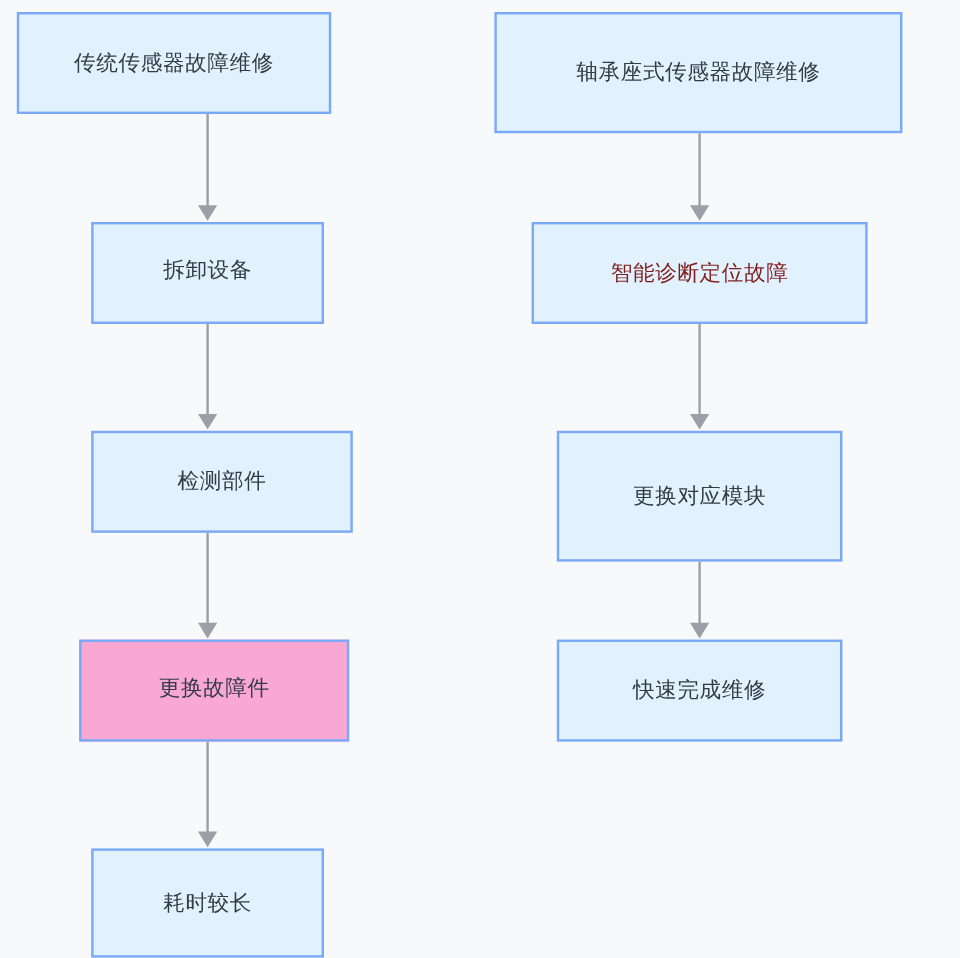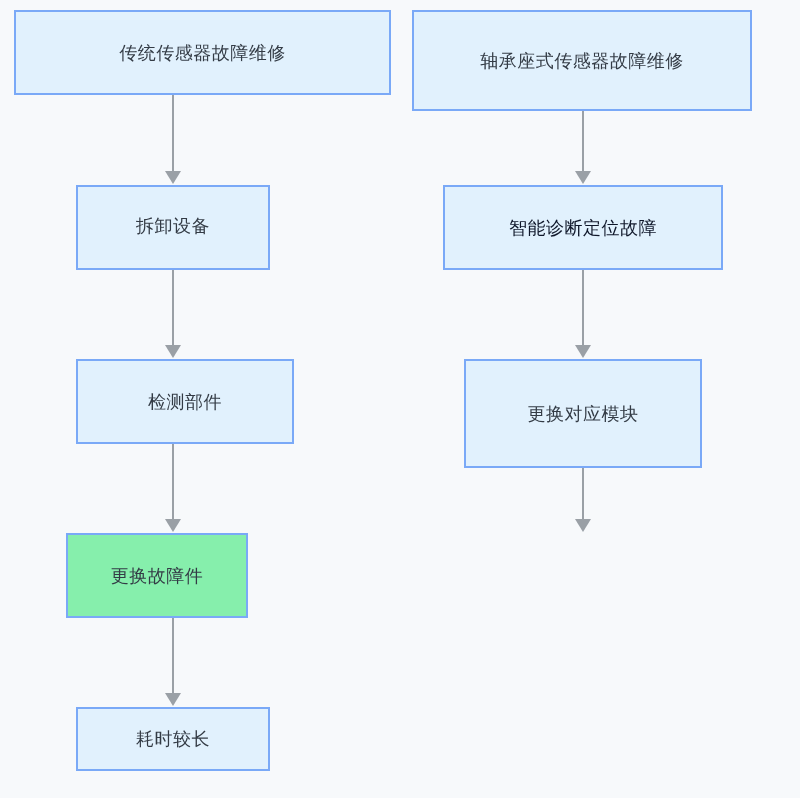--- a/index.html
+++ b/index.html
@@ -71,49 +71,52 @@
       <polygon class="conn-head" points="4,75 20,75 12,88" fill="#9aa0a6"></polygon>
     </svg>
     <svg class="connector" width="24" height="89" style="left: 161px; top: 444px;">
       <line class="conn-line" x1="12" y1="0" x2="12" y2="76" stroke="#9aa0a6"></line>
       <polygon class="conn-head" points="4,75 20,75 12,88" fill="#9aa0a6"></polygon>
     </svg>
     <svg class="connector" width="24" height="89" style="left: 161px; top: 618px;">
       <line class="conn-line" x1="12" y1="0" x2="12" y2="76" stroke="#9aa0a6"></line>
       <polygon class="conn-head" points="4,75 20,75 12,88" fill="#9aa0a6"></polygon>
     </svg>
-    <div class="node" style="left: 14px; top: 10px; width: 377px; height: 85px; background: rgb(225, 241, 253); border-color: rgb(122, 169, 247);">
+    <div class="node" style="left: 14px; top: 10px; width: 262px; height: 85px; background: rgb(225, 241, 253); border-color: rgb(122, 169, 247);">
       <span class="node-label" style="color: rgb(51, 59, 69);">传统传感器故障维修</span>
     </div>
     <div class="node" style="left: 76px; top: 185px; width: 194px; height: 85px; background: rgb(225, 241, 253); border-color: rgb(122, 169, 247); font-family: Liberation Mono, monospace;">
       <span class="node-label" style="color: rgb(51, 59, 69);">拆卸设备</span>
     </div>
     <div class="node" style="left: 76px; top: 359px; width: 218px; height: 85px; background: rgb(225, 241, 253); border-color: rgb(122, 169, 247);">
       <span class="node-label" style="color: rgb(51, 59, 69);">检测部件</span>
     </div>
-    <div class="node" style="left: 66px; top: 533px; width: 182px; height: 85px; background: #86efac; border-color: rgb(122, 169, 247);">
+    <div class="node" style="left: 66px; top: 533px; width: 225px; height: 85px; background: #f9a8d4; border-color: rgb(122, 169, 247); font-family: Liberation Mono, monospace;">
       <span class="node-label" style="color: rgb(51, 59, 69);">更换故障件</span>
     </div>
-    <div class="node" style="left: 76px; top: 707px; width: 194px; height: 64px; background: rgb(225, 241, 253); border-color: rgb(122, 169, 247); text-align: right;">
+    <div class="node" style="left: 76px; top: 707px; width: 194px; height: 91px; background: rgb(225, 241, 253); border-color: rgb(122, 169, 247); text-align: right;">
       <span class="node-label" style="color: rgb(51, 59, 69);">耗时较长</span>
     </div>
     <svg class="connector" width="24" height="90" style="left: 571px; top: 95px;">
       <line class="conn-line" x1="12" y1="0" x2="12" y2="77" stroke="#9aa0a6"></line>
       <polygon class="conn-head" points="4,76 20,76 12,89" fill="#9aa0a6"></polygon>
     </svg>
     <svg class="connector" width="24" height="89" style="left: 571px; top: 270px;">
       <line class="conn-line" x1="12" y1="0" x2="12" y2="76" stroke="#9aa0a6"></line>
       <polygon class="conn-head" points="4,75 20,75 12,88" fill="#9aa0a6"></polygon>
     </svg>
     <svg class="connector" width="24" height="89" style="left: 571px; top: 444px;">
       <line class="conn-line" x1="12" y1="0" x2="12" y2="76" stroke="#9aa0a6"></line>
       <polygon class="conn-head" points="4,75 20,75 12,88" fill="#9aa0a6"></polygon>
     </svg>
     <div class="node" style="left: 412px; top: 10px; width: 340px; height: 101px; background: rgb(225, 241, 253); border-color: rgb(122, 169, 247);">
       <span class="node-label" style="color: rgb(51, 59, 69);">轴承座式传感器故障维修</span>
     </div>
     <div class="node" style="left: 443px; top: 185px; width: 280px; height: 85px; background: rgb(225, 241, 253); border-color: rgb(122, 169, 247);">
-      <span class="node-label" style="color: #0f172a;">智能诊断定位故障</span>
+      <span class="node-label" style="color: #7f1d1d;">智能诊断定位故障</span>
     </div>
     <div class="node" style="left: 464px; top: 359px; width: 238px; height: 109px; background: rgb(225, 241, 253); border-color: rgb(122, 169, 247);">
       <span class="node-label" style="color: rgb(51, 59, 69);">更换对应模块</span>
     </div>
+    <div class="node" style="left: 464px; top: 533px; width: 238px; height: 85px; background: rgb(225, 241, 253); border-color: rgb(122, 169, 247);">
+      <span class="node-label" style="color: rgb(51, 59, 69);">快速完成维修</span>
+    </div>
   </div>
 
 </body></html>

